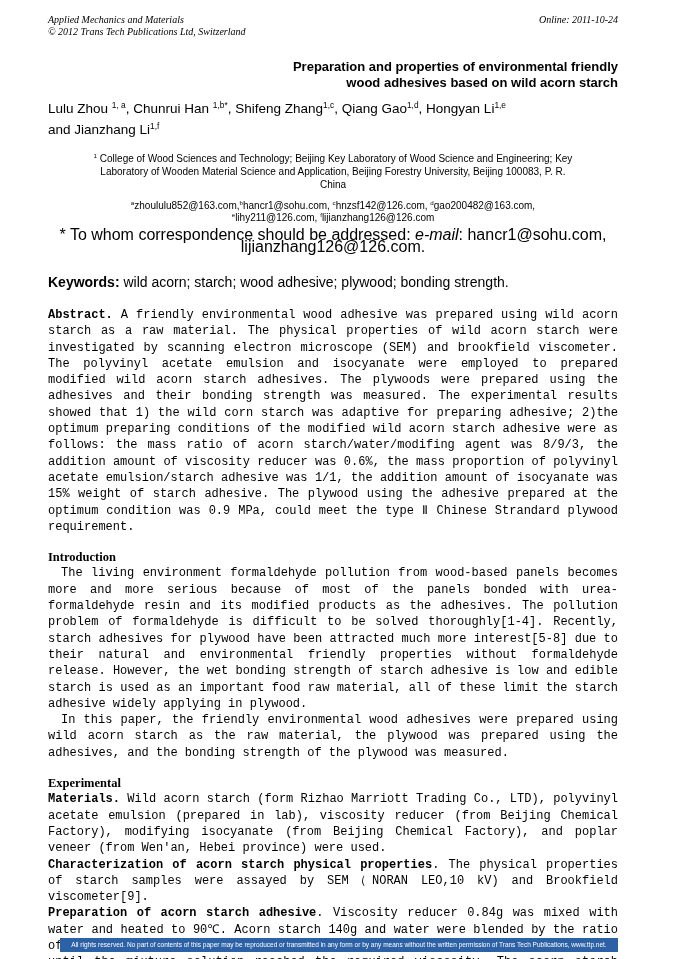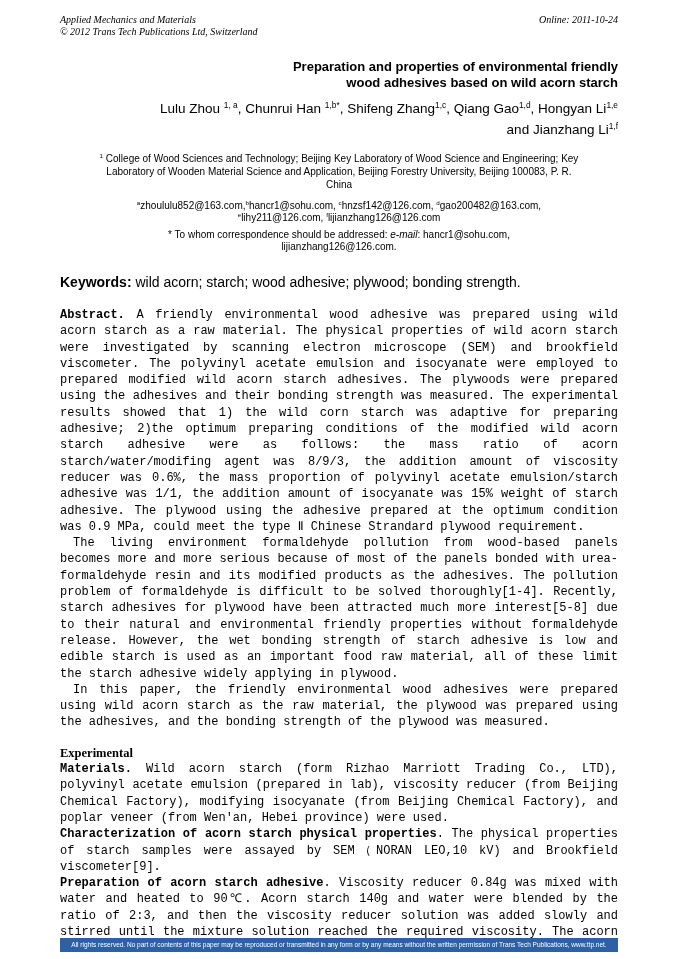--- a/index.html
+++ b/index.html
@@ -3,21 +3,21 @@
 <meta charset="utf-8">
 <style>
   * { margin: 0; padding: 0; box-sizing: border-box; }
   html, body { background: #ffffff; }
   .page {
     position: relative;
     width: 678px;
     height: 959px;
     margin: 0 auto;
     background: #ffffff;
-    padding: 14px 60px 0 60px;
+    padding: 14px 60px 0 48px;
     overflow: hidden;
     color: #000;
     font-family: "Liberation Serif", serif;
   }
   
   .jheader {
     font-family: "Liberation Serif", serif;
     font-style: italic;
     font-size: 10px;
     line-height: 11.5px;
@@ -28,21 +28,21 @@
     margin-top: 22px;
     text-align: right;
     font-family: "Liberation Sans", sans-serif;
     font-weight: bold;
     font-size: 13px;
     line-height: 16px;
   }
   
   .authors {
     margin-top: 7px;
-    text-align: right;
+    text-align: left;
     font-family: "Liberation Sans", sans-serif;
     font-size: 13.5px;
     line-height: 21px;
   }
   
   .affiliation {
     margin: 12px auto 0 auto;
     max-width: 486px;
     text-align: center;
     font-family: "Liberation Sans", sans-serif;
@@ -53,21 +53,21 @@
     margin-top: 9px;
     text-align: center;
     font-family: "Liberation Sans", sans-serif;
     font-size: 10px;
     line-height: 11.5px;
   }
   .correspondence {
     margin-top: 6px;
     text-align: center;
     font-family: "Liberation Sans", sans-serif;
-    font-size: 10px;
+    font-size: 16px;
     line-height: 11.5px;
   }
   .keywords {
     margin-top: 24px;
     font-family: "Liberation Sans", sans-serif;
     font-size: 14px;
     line-height: 13px;
   }
   .keywords .kw-label { font-weight: bold; }
   
@@ -136,20 +136,21 @@
 
   <div class="correspondence">
     <div><span>* To whom correspondence should be addressed: </span><span class="i">e-mail</span><span>: hancr1@sohu.com,</span></div>
     <div><span>lijianzhang126@126.com.</span></div>
   </div>
 
   <p class="keywords"><span class="kw-label">Keywords:</span><span> wild acorn; starch; wood adhesive; plywood; bonding strength.</span></p>
 
   <p class="body-text abstract"><span class="b">Abstract.</span><span> A friendly environmental wood adhesive was prepared using wild acorn starch as a raw material. The physical properties of wild acorn starch were investigated by scanning electron microscope (SEM) and brookfield viscometer. The polyvinyl acetate emulsion and isocyanate were employed to prepared modified wild acorn starch adhesives. The plywoods were prepared using the adhesives and their bonding strength was measured. The experimental results showed that 1) the wild corn starch was adaptive for preparing adhesive; 2)the optimum preparing conditions of the modified wild acorn starch adhesive were as follows: the mass ratio of acorn starch/water/modifing agent was 8/9/3, the addition amount of viscosity reducer was 0.6%, the mass proportion of polyvinyl acetate emulsion/starch adhesive was 1/1, the addition amount of isocyanate was 15% weight of starch adhesive. The plywood using the adhesive prepared at the optimum condition was 0.9 MPa, could meet the type Ⅱ Chinese Strandard plywood requirement.</span></p>
 
+  <h2 class="section-heading">Introduction</h2>
   <p class="body-text indent">The living environment formaldehyde pollution from wood-based panels becomes more and more serious because of most of the panels bonded with urea-formaldehyde resin and its modified products as the adhesives. The pollution problem of formaldehyde is difficult to be solved thoroughly[1-4]. Recently, starch adhesives for plywood have been attracted much more interest[5-8] due to their natural and environmental friendly properties without formaldehyde release. However, the wet bonding strength of starch adhesive is low and edible starch is used as an important food raw material, all of these limit the starch adhesive widely applying in plywood.</p>
   <p class="body-text indent">In this paper, the friendly environmental wood adhesives were prepared using wild acorn starch as the raw material, the plywood was prepared using the adhesives, and the bonding strength of the plywood was measured.</p>
 
   <h2 class="section-heading">Experimental</h2>
   <p class="body-text"><span class="b">Materials.</span><span> Wild acorn starch (form Rizhao Marriott Trading Co., LTD), polyvinyl acetate emulsion (prepared in lab), viscosity reducer (from Beijing Chemical Factory), modifying isocyanate (from Beijing Chemical Factory), and poplar veneer (from Wen'an, Hebei province) were used.</span></p>
   <p class="body-text"><span class="b">Characterization of acorn starch physical properties</span><span>. The physical properties of starch samples were assayed by SEM（NORAN LEO,10 kV) and Brookfield viscometer[9].</span></p>
   <p class="body-text"><span class="b">Preparation of acorn starch adhesive</span><span>. Viscosity reducer 0.84g was mixed with water and heated to 90℃. Acorn starch 140g and water were blended by the ratio of 2:3, and then the viscosity reducer solution was added slowly and stirred until the mixture solution reached the required viscosity. The acorn starch adhesive was obtained.</span></p>
 
   <div class="footer">All rights reserved. No part of contents of this paper may be reproduced or transmitted in any form or by any means without the written permission of Trans Tech Publications, www.ttp.net.</div>
 

